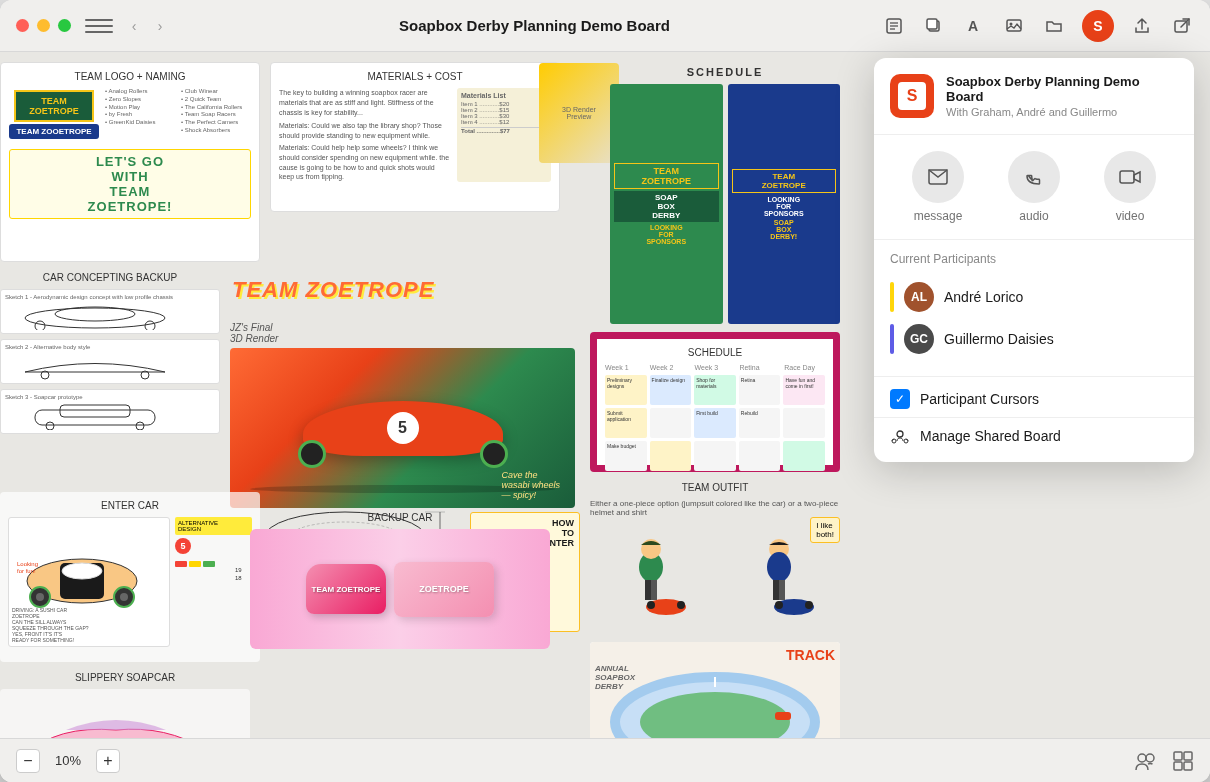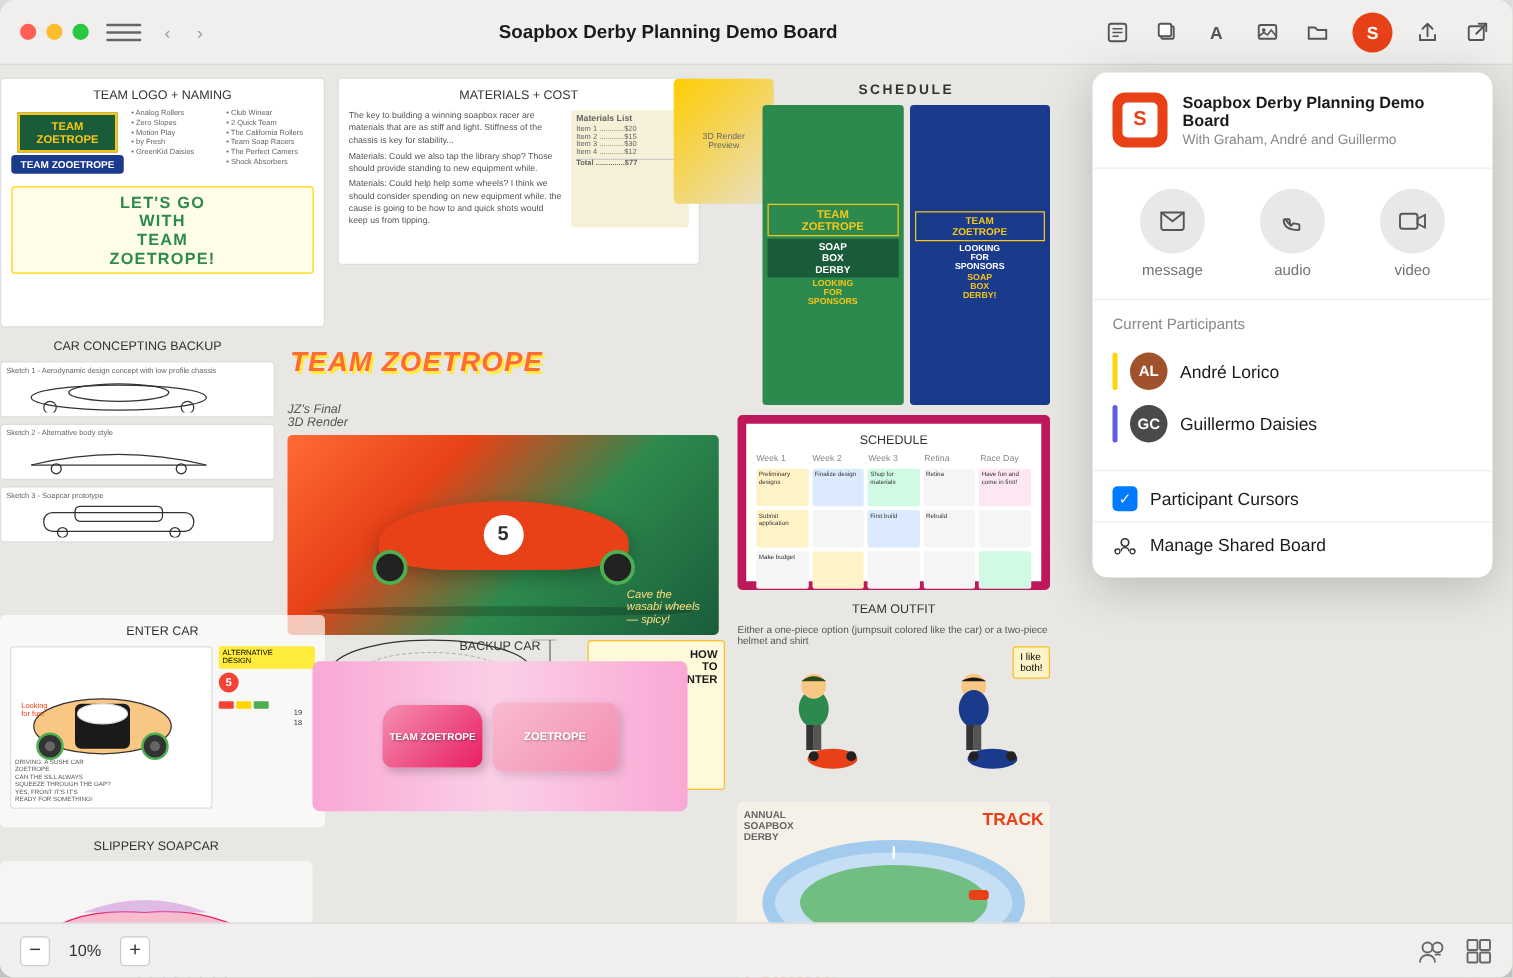--- a/index.html
+++ b/index.html
@@ -925,21 +925,21 @@
             <div style="color:#fff;font-size:9px;font-weight:900;text-shadow:1px 1px 2px rgba(0,0,0,0.3);">ZOETROPE</div>
           </div>
         </div>
       </div>
     </div>
 
     <div class="board-section section-race">
       <div class="section-title" style="position:absolute;top:5px;left:5px;">RACE COURSE</div>
       <div class="race-bg">
 
-        <div style="position:absolute;top:5px;left:5px;font-size:8px;color:#666;font-weight:700;">ANNUAL<br>SOAPBOX<br>DERBY</div>
+        <div style="position:absolute;top:22px;left:5px;font-size:8px;color:#666;font-weight:700;font-style:italic;">ANNUAL<br>SOAPBOX<br>DERBY</div>
         <div style="position:absolute;top:5px;right:5px;font-size:14px;font-weight:900;color:#e84118;">TRACK</div>
 
         <svg width="250" height="120" viewBox="0 0 250 120" style="position:absolute;top:20px;left:0;">
 
           <ellipse cx="125" cy="60" rx="100" ry="45" stroke="#6db3f2" stroke-width="10" fill="#a8d4ff" opacity="0.6"></ellipse>
 
           <ellipse cx="125" cy="60" rx="75" ry="30" fill="#4caf50" opacity="0.7"></ellipse>
 
           <line x1="125" y1="15" x2="125" y2="25" stroke="#fff" stroke-width="2"></line>
 

